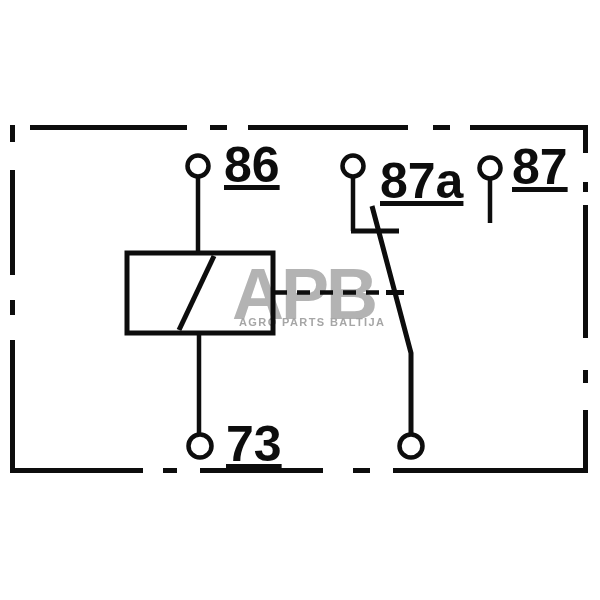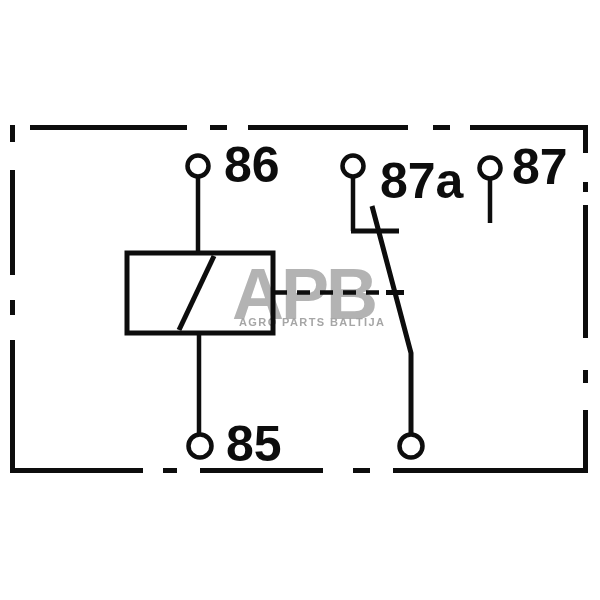--- a/index.html
+++ b/index.html
@@ -82,20 +82,21 @@
   .term-label {
     position: absolute;
     z-index: 3;
     font-size: 50px;
     line-height: 1;
     font-weight: 700;
     color: var(--line);
     font-family: "Liberation Sans", sans-serif;
     white-space: nowrap;
     user-select: none;
+    text-decoration: underline;
   }
 </style>
 </head>
 <body>
 
 <div class="stage">
 
   <div class="watermark">
     <div class="wm-logo">APB</div>
     <div class="wm-text">AGRO PARTS BALTIJA</div>
@@ -126,15 +127,15 @@
     <circle class="node" cx="198" cy="166" r="10.5"></circle>
     <circle class="node" cx="353" cy="166" r="10.5"></circle>
     <circle class="node" cx="490" cy="168" r="10.5"></circle>
     <circle class="node" cx="200" cy="446" r="11.5"></circle>
     <circle class="node" cx="411" cy="446" r="11.5"></circle>
   </svg>
 
   <span class="term-label" style="left:224px; top:140px;">86</span>
   <span class="term-label" style="left:380px; top:156px;">87a</span>
   <span class="term-label" style="left:512px; top:142px;">87</span>
-  <span class="term-label" style="left:226px; top:419px;">85</span>
+  <span class="term-label" style="left:226px; top:419px;">73</span>
 
 </div>
 
 </body></html>

